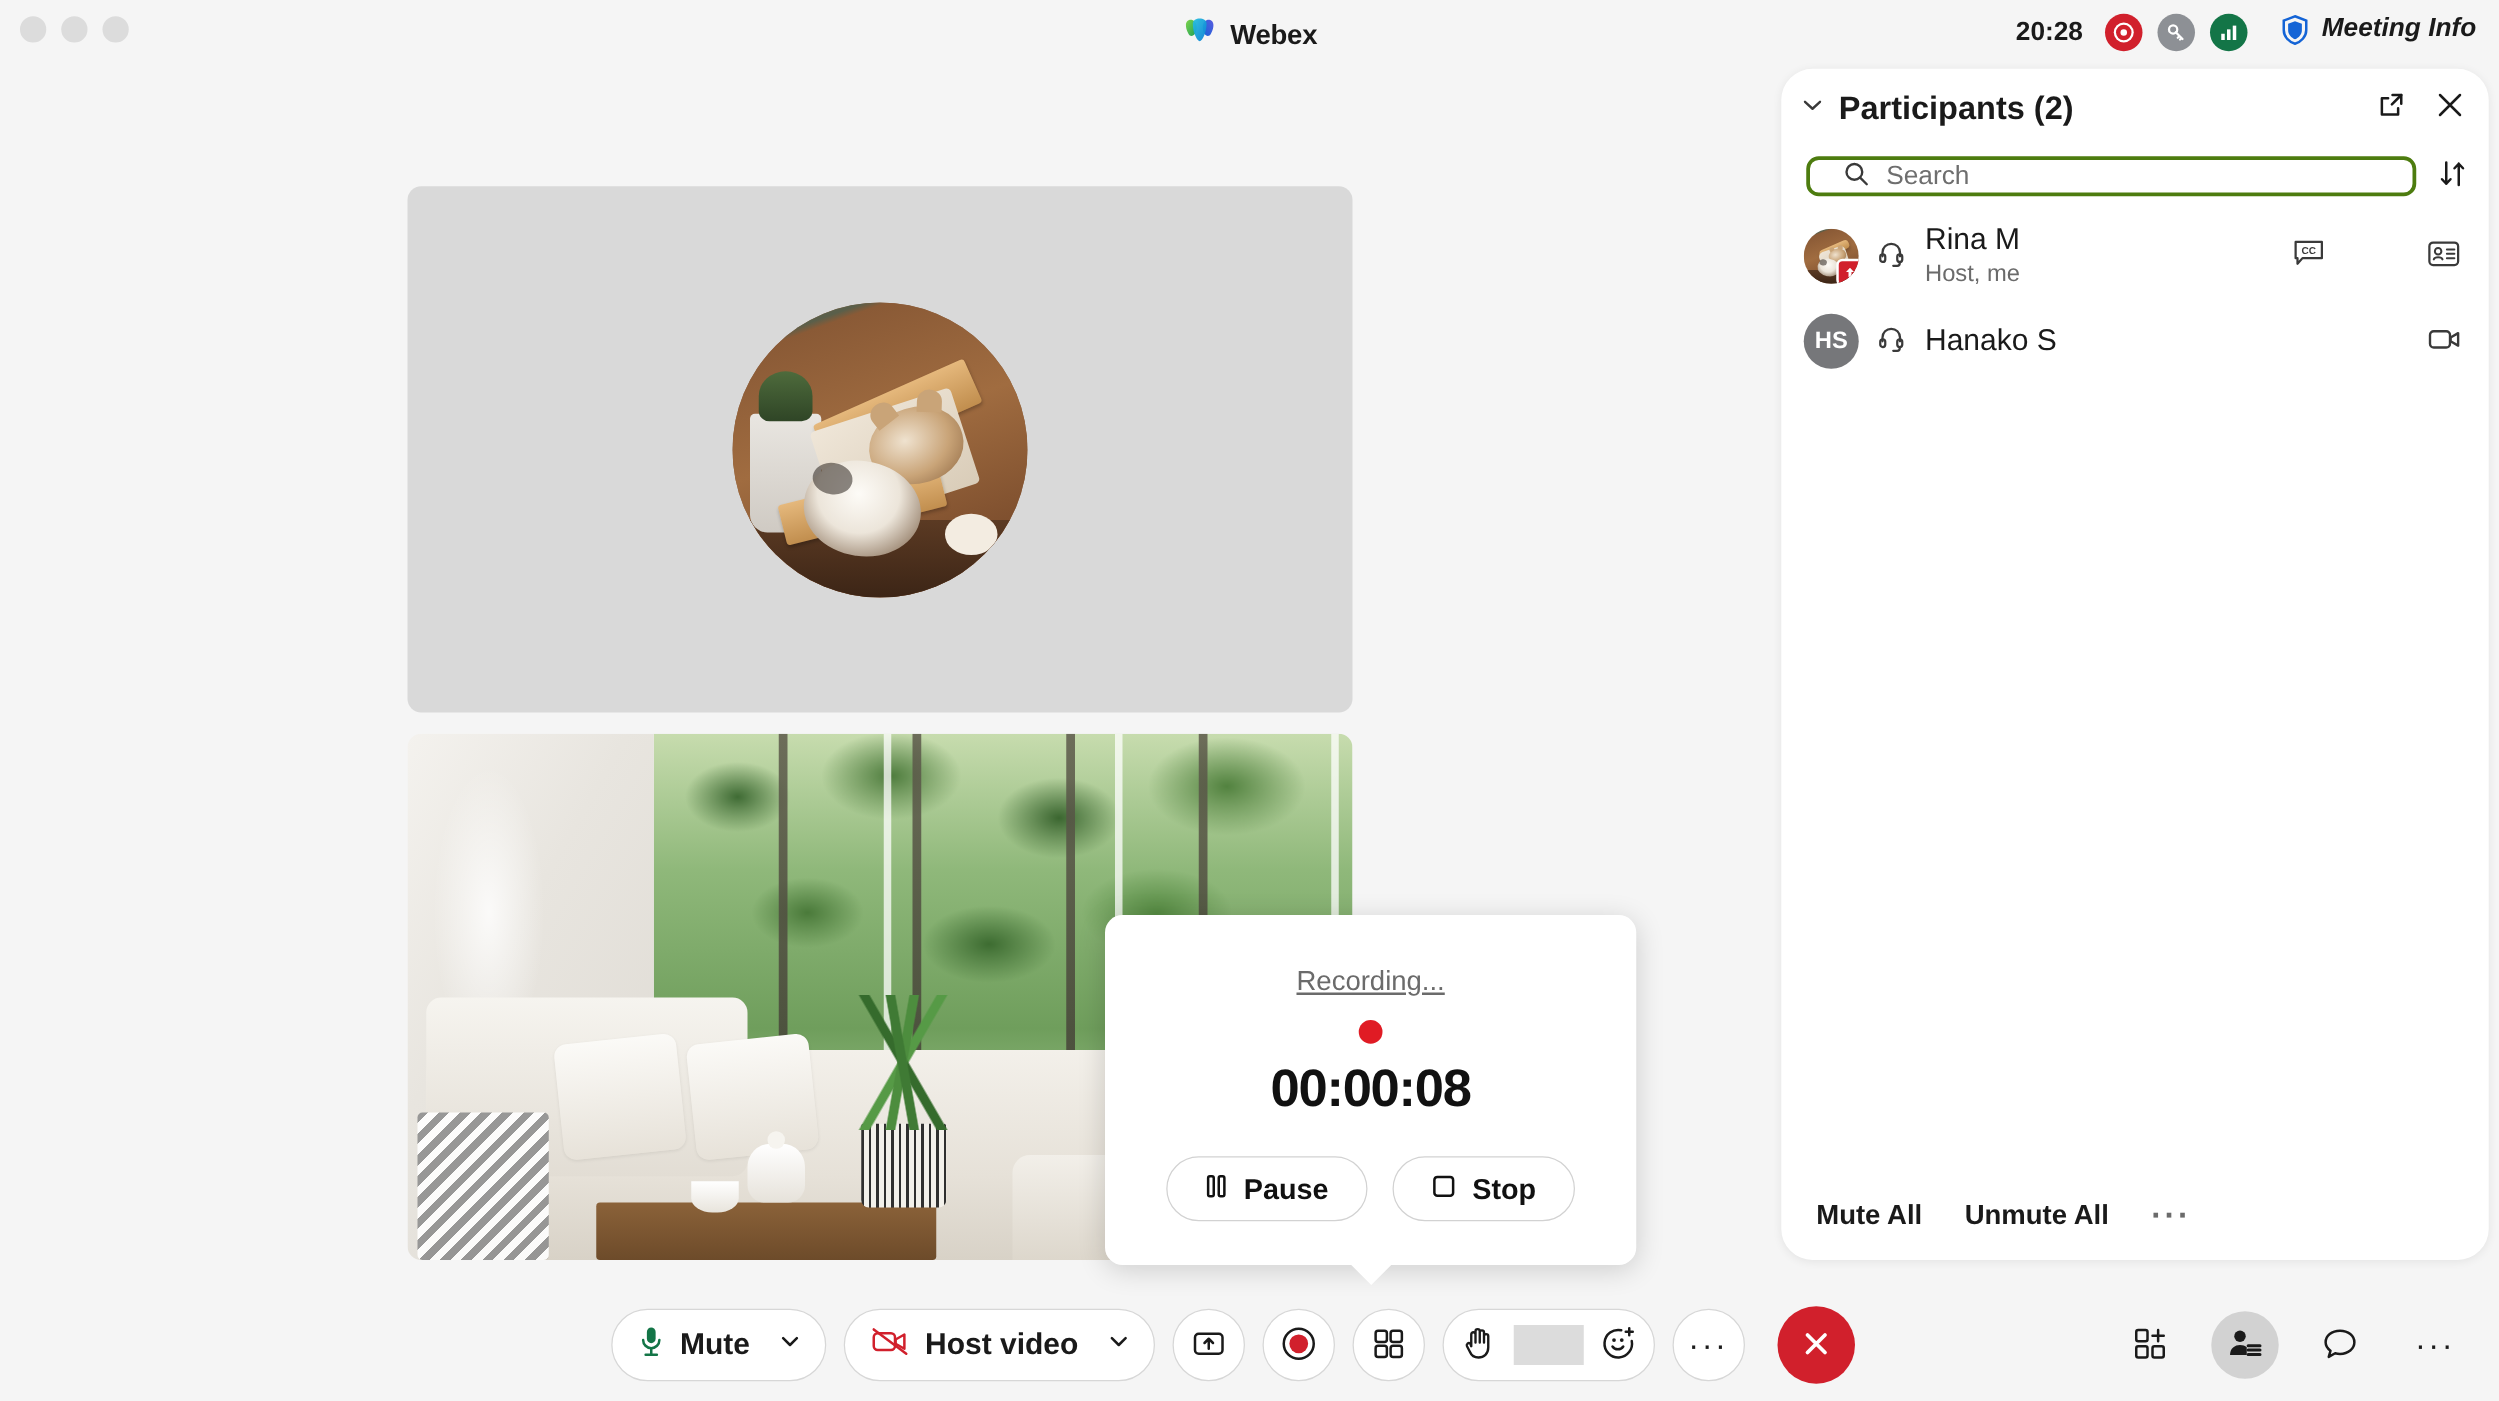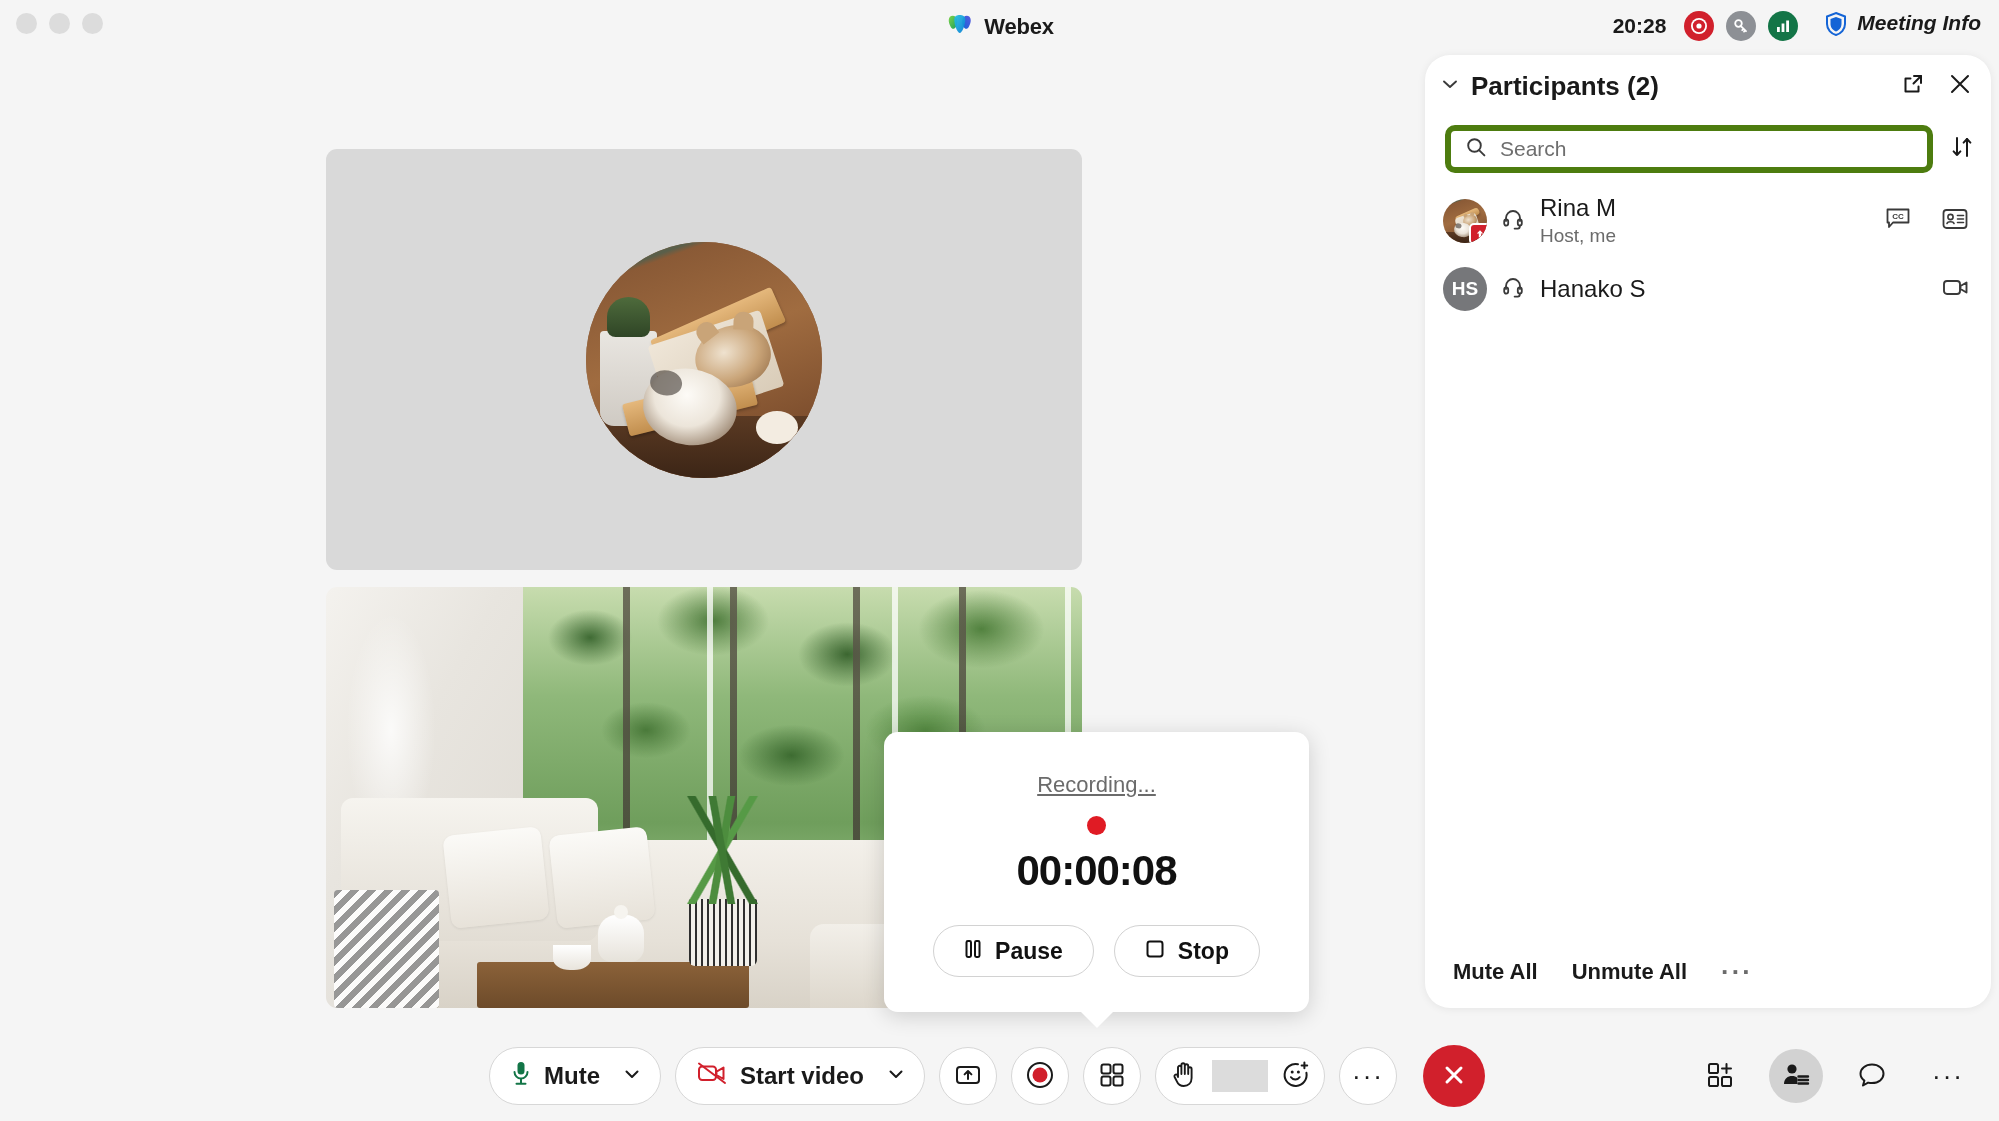--- a/index.html
+++ b/index.html
@@ -169,22 +169,22 @@
     position: absolute; right: 8px; top: 55px; width: 566px; height: 953px;
     background: #fff; border-radius: 25px; box-shadow: 0 1px 8px rgba(0,0,0,.07);
     display: flex; flex-direction: column;
   }
   .panel-head { display:flex; align-items:center; height: 62px; padding: 0 18px 0 14px; }
   .panel-title { font-size: 26px; font-weight: bold; color: #1a1a1a; margin-left: 10px; }
   .panel-head-actions { margin-left: auto; display: flex; align-items: center; gap: 22px; }
 
   .search-row { display: flex; align-items: center; gap: 16px; padding: 8px 16px 0 20px; }
   .search-box {
-    flex: 1; height: 48px; border: 6px solid #4d7c0f; border-radius: 10px;
-    display: flex; align-items: center; gap: 13px; padding: 0 14px; background: #fff;
+    flex: 1; height: 32px; border: 3px solid #4d7c0f; border-radius: 10px;
+    display: flex; align-items: center; gap: 13px; padding: 0 26px; background: #fff;
   }
   .search-input {
     border: none; outline: none; background: transparent;
     font-family: "Liberation Sans", sans-serif; font-size: 21px; color: #1a1a1a; width: 100%;
   }
   .search-input::placeholder { color: #6e6e6e; }
 
   .plist { flex: 1; padding-top: 14px; overflow: hidden; }
   .prow { display: flex; align-items: center; height: 68px; padding: 0 22px 0 18px; }
   .pavatar { position: relative; width: 44px; height: 44px; border-radius: 50%; overflow: hidden; flex: none; }
@@ -194,21 +194,21 @@
   }
   .share-badge {
     position: absolute; right: -4px; bottom: -2px; width: 22px; height: 22px;
     background: #d1202c; border-radius: 5px; border: 2px solid #fff;
     display: flex; align-items: center; justify-content: center;
   }
   .pname-wrap { margin-left: 14px; display: flex; flex-direction: column; justify-content: center; }
   .pname { font-size: 24px; color: #1a1a1a; line-height: 1.15; }
   .psub { font-size: 19px; color: #6b6b6b; line-height: 1.25; margin-top: 2px; }
   .headset { margin-left: 13px; flex: none; }
-  .prow-icons { margin-left: auto; display: flex; align-items: center; gap: 29px; justify-content: space-between; }
+  .prow-icons { margin-left: auto; display: flex; align-items: center; gap: 80px; justify-content: space-between; }
 
   .panel-foot { height: 72px; display: flex; align-items: center; padding: 0 22px 0 28px; }
   .foot-btn { font-size: 22px; font-weight: bold; color: #1a1a1a; cursor: pointer; }
   .foot-btn + .foot-btn { margin-left: 34px; }
   .foot-more { margin-left: auto; }
 
   
   .controlbar {
     position: absolute; left: 0; bottom: 0; width: 1999px; height: 92px;
     display: flex; align-items: center;
@@ -526,21 +526,21 @@
     </button>
 
     <button class="pill-btn">
       <span>
         <svg width="32" height="26" viewBox="0 0 32 26">
           <rect x="3" y="6.5" width="17" height="13.5" rx="3.2" fill="none" stroke="#d1202c" stroke-width="2"></rect>
           <path d="M20.5 11.6 L27.5 7.6 V19 L20.5 15 Z" fill="none" stroke="#d1202c" stroke-width="2" stroke-linejoin="round"></path>
           <path d="M3 3.5 L29 23" stroke="#d1202c" stroke-width="2" stroke-linecap="round"></path>
         </svg>
       </span>
-      <span>Start video</span>
+      <span>Host video</span>
       <span style="margin-left:10px">
         <svg width="20" height="20" viewBox="0 0 20 20">
           <path d="M4.5 7.5 L10 13 L15.5 7.5" fill="none" stroke="#1a1a1a" stroke-width="2" stroke-linecap="round" stroke-linejoin="round"></path>
         </svg>
       </span>
     </button>
 
     <button class="round-btn">
       <span>
         <svg width="28" height="24" viewBox="0 0 28 24">

